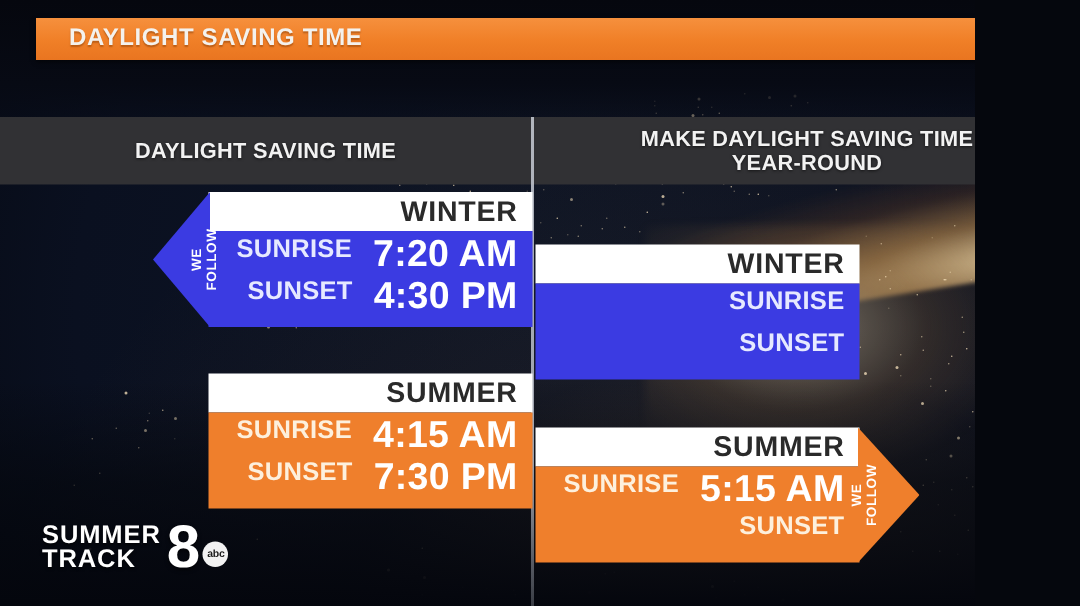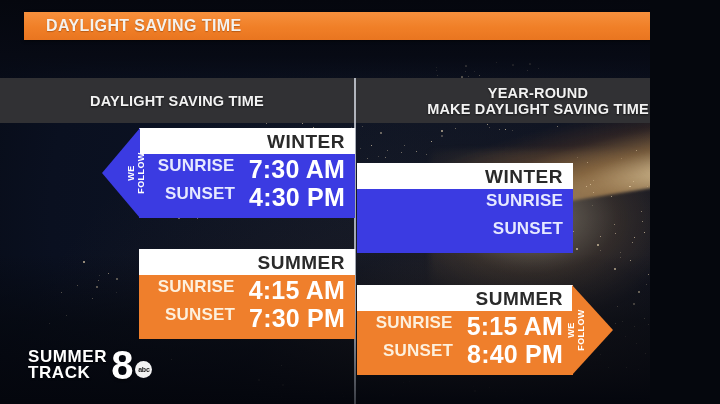--- a/index.html
+++ b/index.html
@@ -476,40 +476,40 @@
 
   <div class="title-banner">
     <div class="title-text">DAYLIGHT SAVING TIME</div>
   </div>
 
   <div class="hdr-band"></div>
   <div class="hdr-col hdr-left">
     <span>DAYLIGHT SAVING TIME</span>
   </div>
   <div class="hdr-col hdr-right">
+    <span>MAKE DAYLIGHT SAVING TIME</span>
     <span>YEAR-ROUND</span>
-    <span>MAKE DAYLIGHT SAVING TIME</span>
   </div>
   <div class="divider"></div>
 
   <div class="panel blue" id="p-left-winter">
     <div class="arrow-left">
       <div class="tip"></div>
       <div class="wefollow wefollow-l">
         <b>WE</b>
         <b>FOLLOW</b>
       </div>
     </div>
     <div class="ptitle">
       <span>WINTER</span>
     </div>
     <div class="pbody">
       <div class="prow">
         <div class="plabel">SUNRISE</div>
-        <div class="pvalue">7:30 AM</div>
+        <div class="pvalue">7:20 AM</div>
       </div>
       <div class="prow">
         <div class="plabel">SUNSET</div>
         <div class="pvalue">4:30 PM</div>
       </div>
     </div>
   </div>
 
   <div class="panel orange" id="p-left-summer">
     <div class="ptitle">
@@ -552,21 +552,20 @@
     <div class="ptitle">
       <span>SUMMER</span>
     </div>
     <div class="pbody">
       <div class="prow">
         <div class="plabel">SUNRISE</div>
         <div class="pvalue">5:15 AM</div>
       </div>
       <div class="prow">
         <div class="plabel">SUNSET</div>
-        <div class="pvalue">8:40 PM</div>
       </div>
     </div>
   </div>
 
   <div class="logo">
     <div class="logo-words">
       <span>SUMMER</span>
       <span>TRACK</span>
     </div>
     <div class="logo-eight">8</div>

